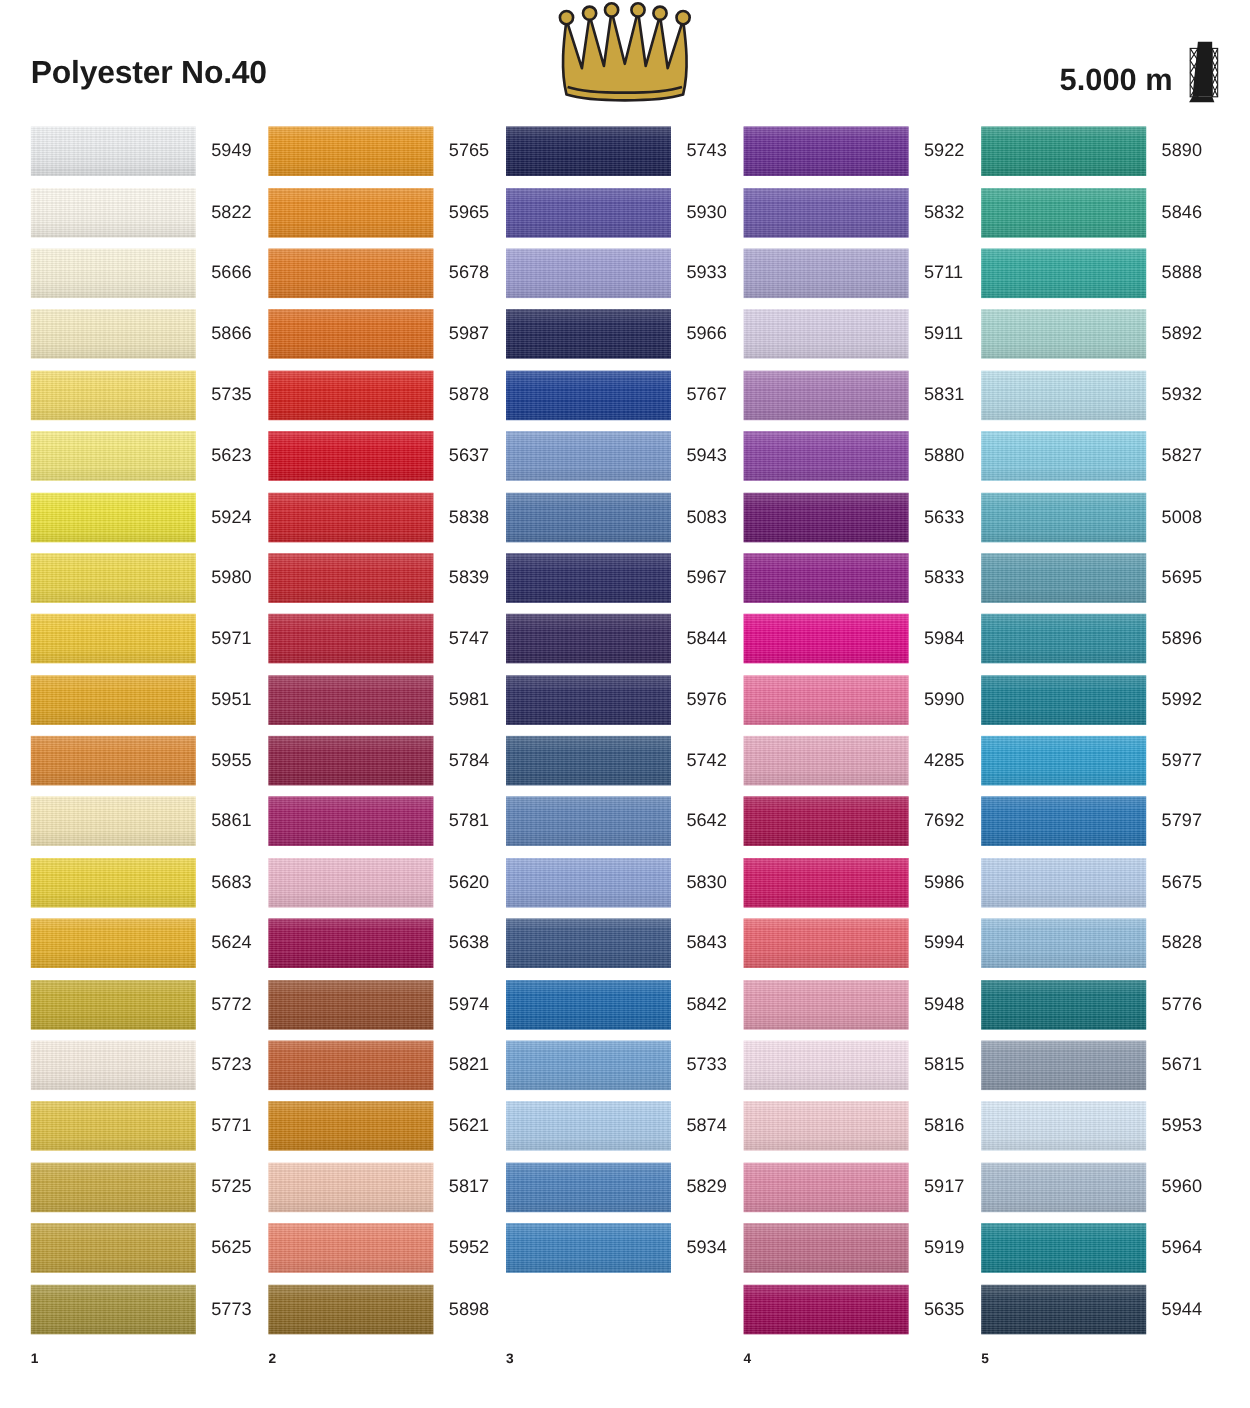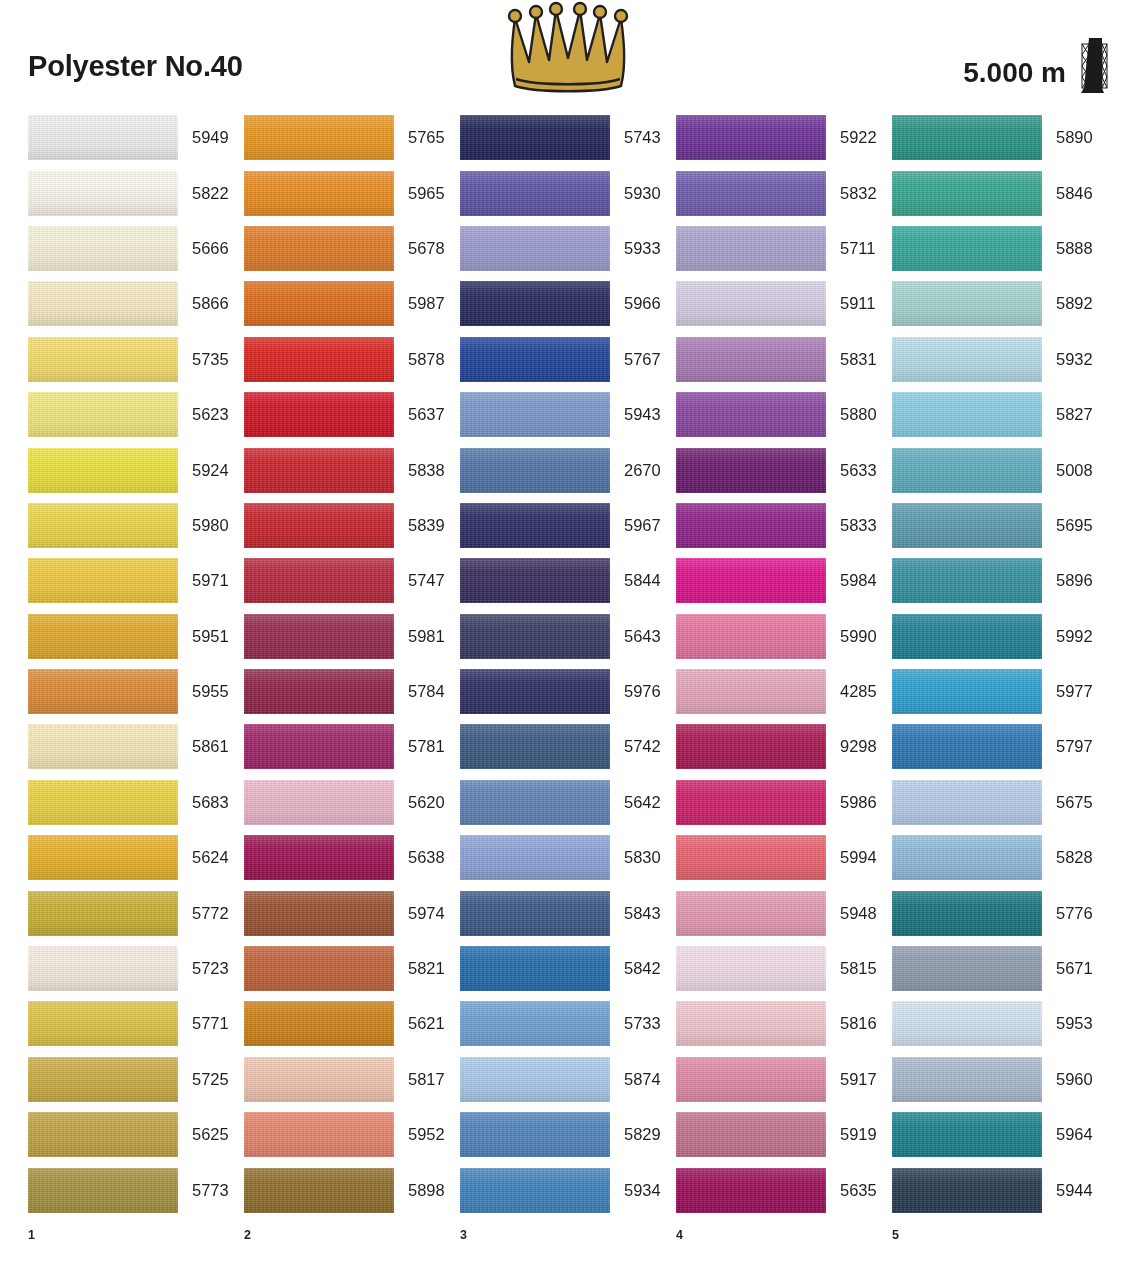--- a/index.html
+++ b/index.html
@@ -342,35 +342,31 @@
       <div class="row">
         <div class="swatch" style="background: rgb(29, 64, 149);"></div>
         <div class="code">5767</div>
       </div>
       <div class="row">
         <div class="swatch" style="background: rgb(119, 150, 202);"></div>
         <div class="code">5943</div>
       </div>
       <div class="row">
         <div class="swatch" style="background: rgb(78, 114, 167);"></div>
-        <div class="code">2670</div>
+        <div class="code">5083</div>
       </div>
       <div class="row">
         <div class="swatch" style="background: rgb(42, 43, 99);"></div>
         <div class="code">5967</div>
       </div>
       <div class="row">
         <div class="swatch" style="background: rgb(53, 41, 92);"></div>
         <div class="code">5844</div>
       </div>
       <div class="row">
-        <div class="swatch" style="background: rgb(53, 55, 97);"></div>
-        <div class="code">5643</div>
-      </div>
-      <div class="row">
         <div class="swatch" style="background: rgb(43, 44, 95);"></div>
         <div class="code">5976</div>
       </div>
       <div class="row">
         <div class="swatch" style="background: rgb(55, 86, 127);"></div>
         <div class="code">5742</div>
       </div>
       <div class="row">
         <div class="swatch" style="background: rgb(92, 128, 180);"></div>
         <div class="code">5642</div>
@@ -444,21 +440,21 @@
       <div class="row">
         <div class="swatch" style="background: rgb(232, 113, 158);"></div>
         <div class="code">5990</div>
       </div>
       <div class="row">
         <div class="swatch" style="background: rgb(228, 166, 189);"></div>
         <div class="code">4285</div>
       </div>
       <div class="row">
         <div class="swatch" style="background: rgb(170, 19, 80);"></div>
-        <div class="code">9298</div>
+        <div class="code">7692</div>
       </div>
       <div class="row">
         <div class="swatch" style="background: rgb(208, 26, 104);"></div>
         <div class="code">5986</div>
       </div>
       <div class="row">
         <div class="swatch" style="background: rgb(232, 97, 110);"></div>
         <div class="code">5994</div>
       </div>
       <div class="row">

